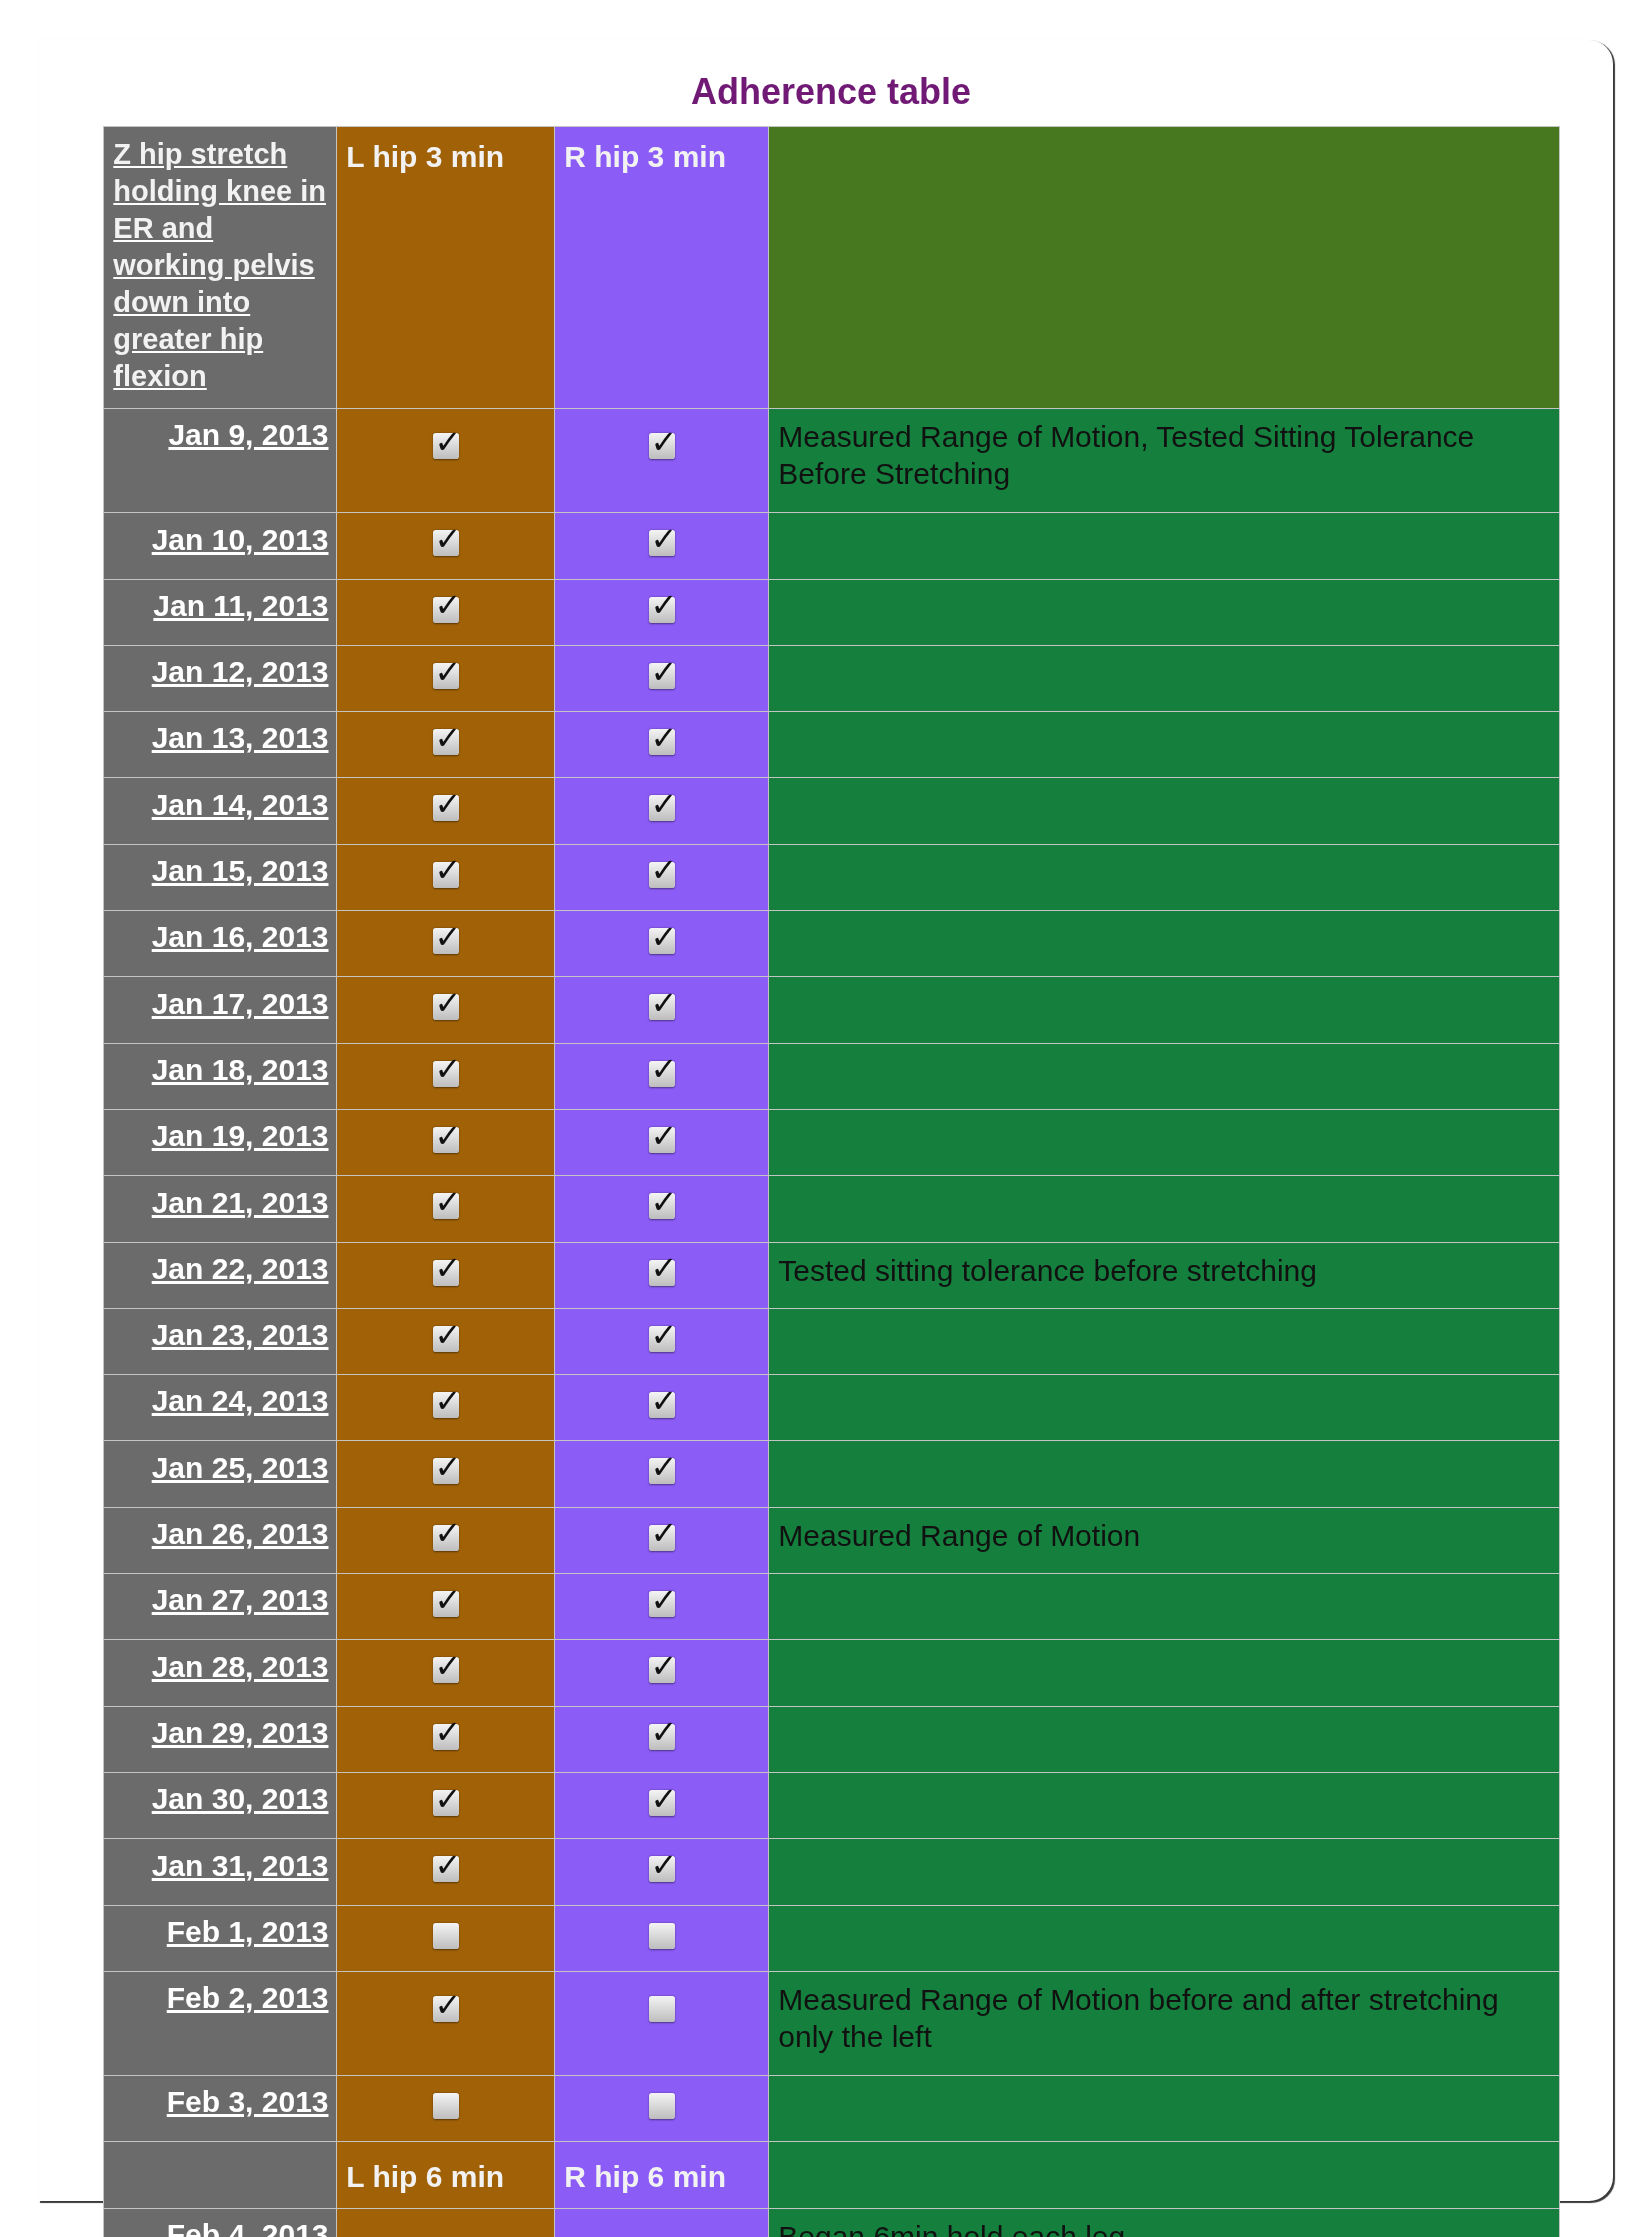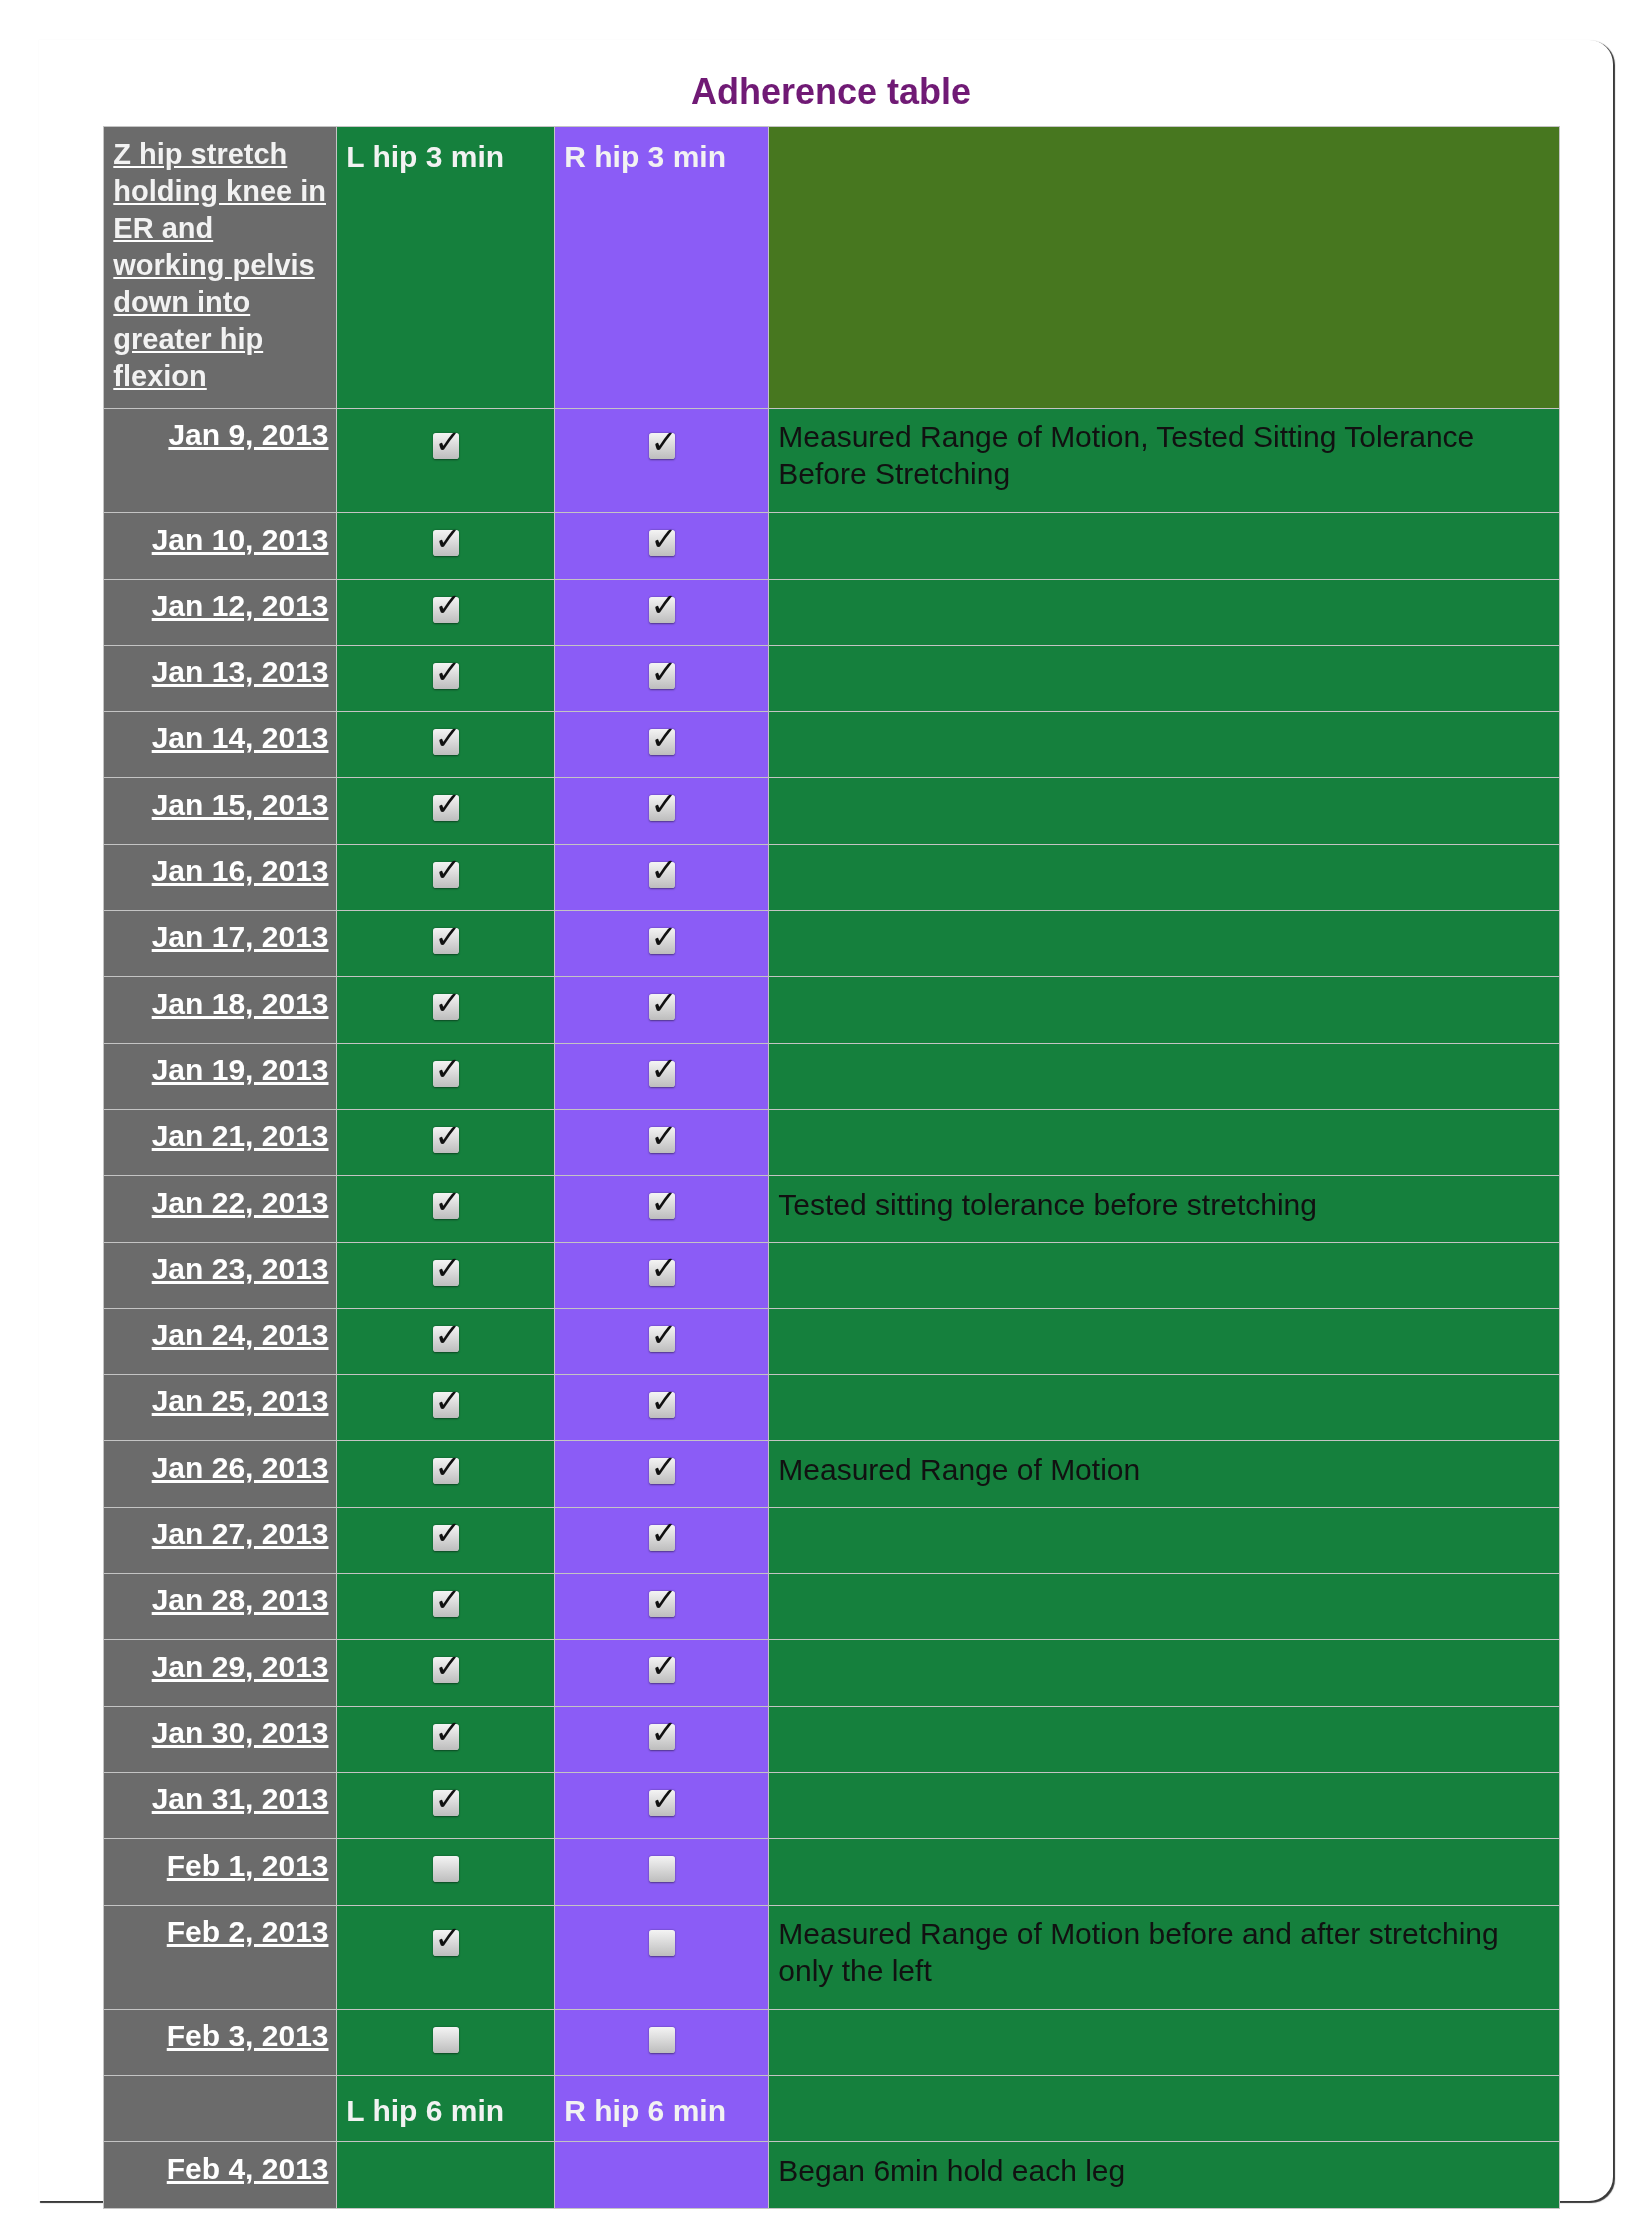--- a/index.html
+++ b/index.html
@@ -12,21 +12,21 @@
            font-size: 36px; font-weight: bold; color: #701a75; }
   table.adh { position: absolute; left: 103px; top: 126px; width: 1456px;
               border-collapse: collapse; table-layout: fixed; }
   table.adh td { border: 1.9px solid #c4c4c4; padding: 0; vertical-align: top; }
   col.c-date { width: 233px; } col.c-l { width: 218px; } col.c-r { width: 214px; } col.c-n { width: 791px; }
   .hdr-row td { height: 281px; }
   .row td { height: 56px; }
   .row.tall td { height: 94px; margin-left: 16px; }
   td.date { background: #6b6b6b; color: #fff; font-weight: bold; font-size: 30px;
             text-align: right; padding: 9.3px 7.5px 0 7.5px !important; text-decoration: underline; }
-  td.lcol { background: #15803d; text-align: center; }
+  td.lcol { background: #a16207; text-align: center; }
   td.rcol { background: #8b5cf6; text-align: center; }
   td.note { background: #15803d; color: #111; font-size: 30px; padding: 9.3px 9.3px 0 9.3px !important; line-height: 37px; }
   td.hdr-green { background: #47771f; }
   .hdr-text { color: #f2f2f2; font-weight: bold; font-size: 30px; line-height: 37px;
               padding: 11.2px 9.3px 0 9.3px; text-align: left; }
   .hdr2 td.lcol, .hdr2 td.rcol { text-align: left; vertical-align: middle; }
   .hdr2 .hdr-text { padding-top: 3.7px; }
   .cb { display: inline-block; width: 26px; height: 26px; margin-top: 17px; position: relative;
         border-radius: 2.8px; background: linear-gradient(#f4f4f4, #bdbdbd);
         box-shadow: 0 0.9px 1.9px rgba(0,0,0,0.45); }
@@ -69,20 +69,26 @@
     <td class="rcol"><span class="cb checked" aria-checked="true"></span></td>
     <td class="note">Measured Range of Motion, Tested Sitting Tolerance Before Stretching</td>
   </tr>
       <tr class="row">
     <td class="date">Jan 10, 2013</td>
     <td class="lcol"><span class="cb checked" aria-checked="true"></span></td>
     <td class="rcol"><span class="cb checked" aria-checked="true"></span></td>
     <td class="note"></td>
   </tr>
       <tr class="row">
+    <td class="date">Jan 11, 2013</td>
+    <td class="lcol"><span class="cb checked" aria-checked="true"></span></td>
+    <td class="rcol"><span class="cb checked" aria-checked="true"></span></td>
+    <td class="note"></td>
+  </tr>
+      <tr class="row">
     <td class="date">Jan 12, 2013</td>
     <td class="lcol"><span class="cb checked" aria-checked="true"></span></td>
     <td class="rcol"><span class="cb checked" aria-checked="true"></span></td>
     <td class="note"></td>
   </tr>
       <tr class="row">
     <td class="date">Jan 13, 2013</td>
     <td class="lcol"><span class="cb checked" aria-checked="true"></span></td>
     <td class="rcol"><span class="cb checked" aria-checked="true"></span></td>
     <td class="note"></td>

